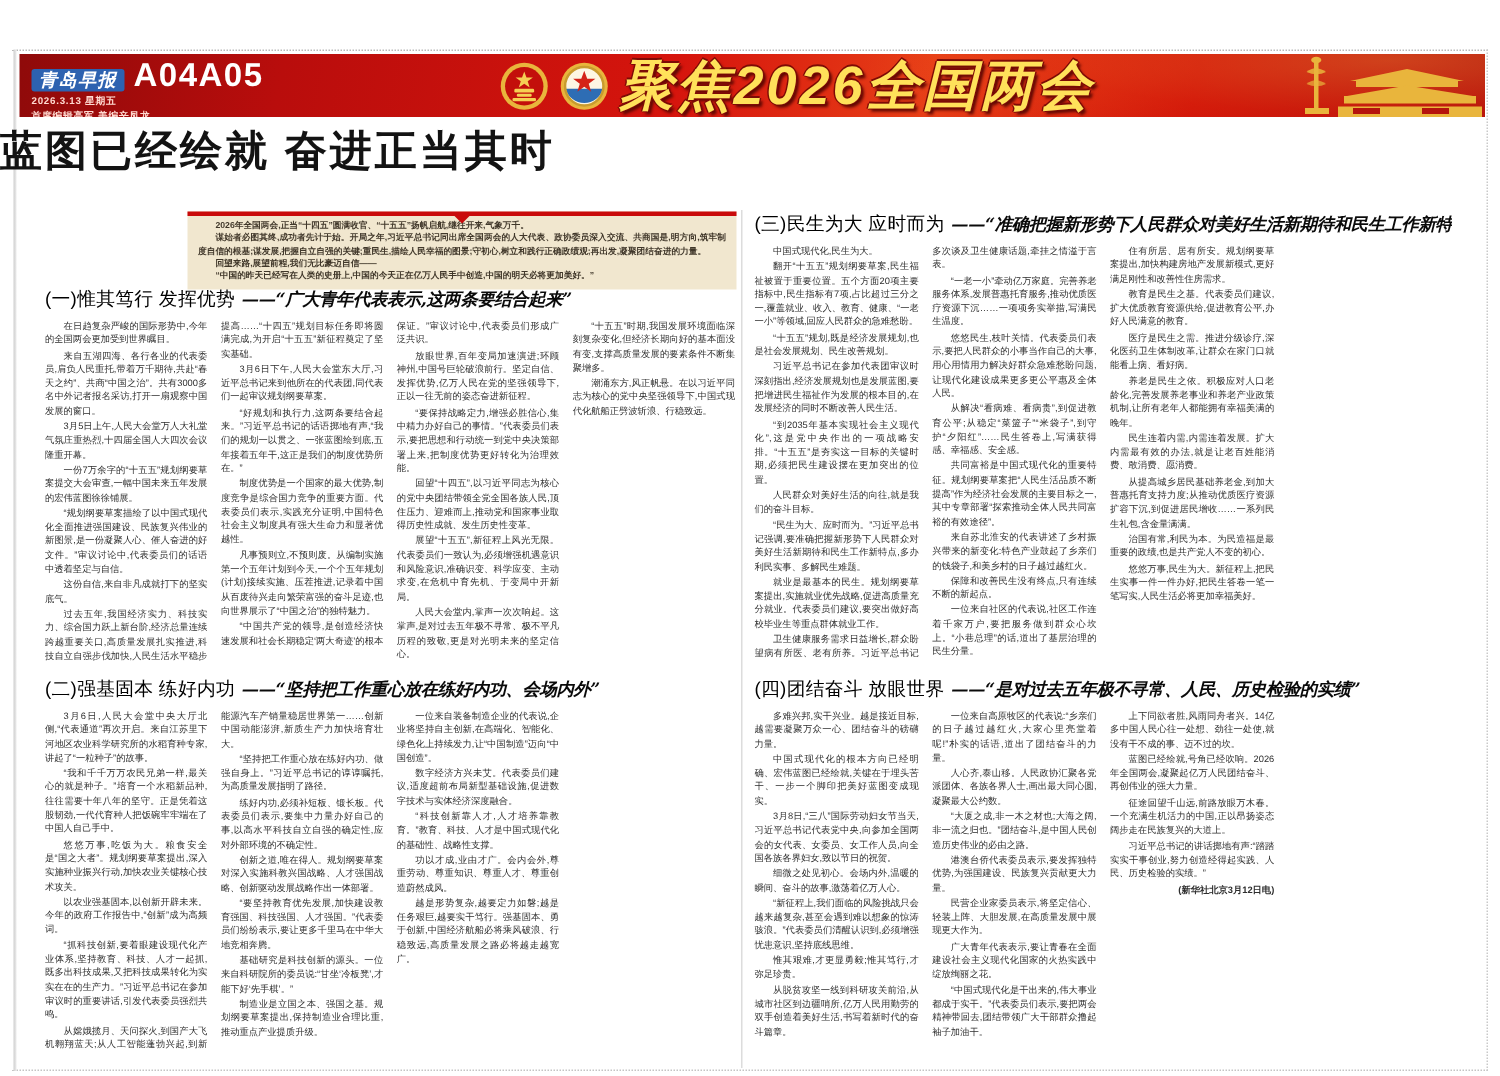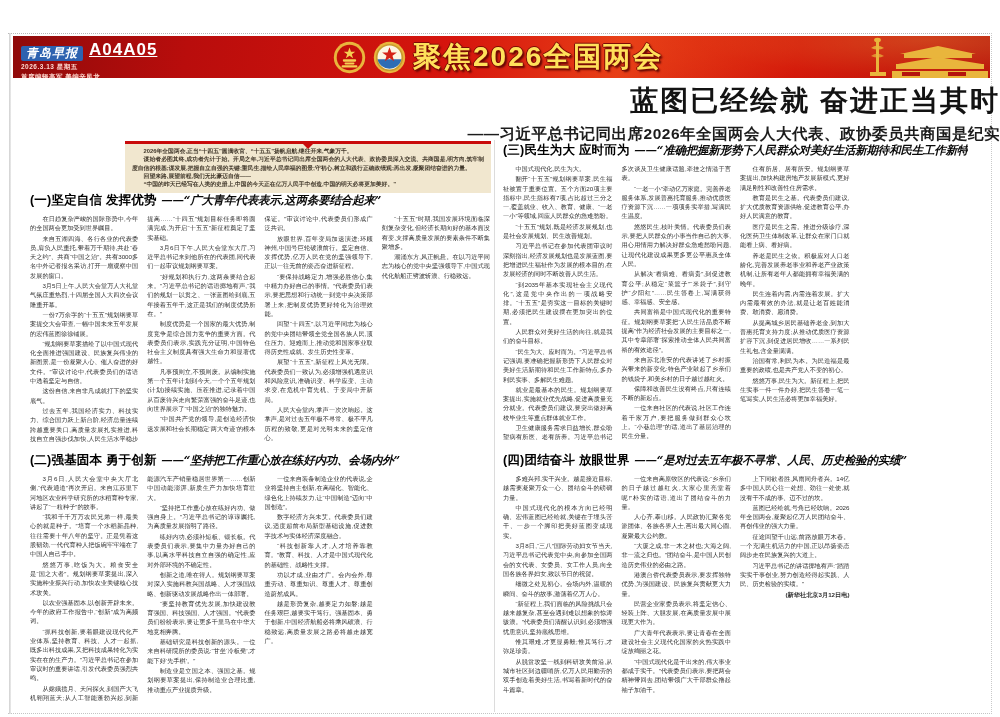--- a/index.html
+++ b/index.html
@@ -16,49 +16,49 @@
   .banner { position:absolute; left:13px; top:36px; width:977px; height:42px;
             background:linear-gradient(100deg,#8f0a0a 0%,#b90d0c 18%,#d6150d 45%,#e73f17 62%,#d01208 80%,#b30b08 100%);
             display:flex; align-items:center; overflow:hidden; }
   .banner::after { content:""; position:absolute; right:0; top:-20px; width:420px; height:80px;
             background:radial-gradient(ellipse at 85% 30%, rgba(255,200,80,.28), rgba(255,120,40,.10) 45%, transparent 70%); }
   .banner-left { position:relative; width:318px; height:100%; padding:3px 0 1px 8px; z-index:2; }
   .logo-row { display:flex; align-items:flex-end; gap:6px; }
   .logo-box { display:inline-block; background:#2d62b0; color:#fff; font-weight:700; font-style:italic;
               font-size:12px; line-height:15px; padding:0 5px; border-radius:2px; letter-spacing:1px;
               font-family:"DejaVu Serif", serif; }
-  .page-no { color:#fff; font-weight:800; font-size:17px; line-height:22px; letter-spacing:1px;text-decoration:underline; }
+  .page-no { color:#fff; font-weight:800; font-size:22px; line-height:22px; letter-spacing:1px; }
   .meta1 { color:#ffd9d0; font-size:6.5px; font-weight:700; margin-top:2px; letter-spacing:.5px; }
   .meta2 { color:#ffd9d0; font-size:6.5px; font-weight:700; margin-top:1px; letter-spacing:.5px; }
   .banner-center { position:absolute; left:320px; top:0; height:42px; display:flex; align-items:center; gap:7px; z-index:2; }
   .emblem { width:33px; height:33px; flex:0 0 auto; }
-  .banner-title { font-size:28px; font-weight:900; color:#ffe15a; letter-spacing:2px;
+  .banner-title { font-size:36px; font-weight:900; font-style:italic; color:#ffe15a; letter-spacing:2px;
             text-shadow:-1px 0 #7d0b06, 1px 0 #7d0b06, 0 -1px #7d0b06, 0 1px #7d0b06, 2px 2px 2px #5e0803;
             white-space:nowrap; }
   .banner-art { position:absolute; right:2px; bottom:0; z-index:1; }
 
   
-  .headline-block { position:absolute; left:0; top:82px; width:1000px; text-align:right; }
+  .headline-block { position:absolute; left:0; top:82px; width:1000px; text-align:left; }
   .headline { font-size:28px; font-weight:900; color:#131313; letter-spacing:2px; }
   .subhead  { font-size:15.5px; font-weight:600; color:#1c1c1c; margin-top:4px; letter-spacing:.5px; }
 
   
   .intro-box { position:absolute; left:125px; top:141px; width:366px; height:52px;
                background:#f1e7cf; border-top:3px solid #c90b0b; padding:3px 7px 0 7px; overflow:hidden; }
   .intro-box::before { content:""; position:absolute; left:50%; top:0; margin-left:-5px;
                border-left:5px solid transparent; border-right:5px solid transparent; border-top:5px solid #c90b0b; }
   .intro-box p { font-size:5.8px; line-height:1.44; color:#40372a; font-weight:700;
                text-indent:2em; text-align:justify; }
 
   .vdivider { position:absolute; left:494px; top:140px; width:1px; height:572px; background:#dcdcdc; }
 
   
   .section { position:absolute; }
   .sec-head { white-space:nowrap; overflow:hidden; }
-  .sec-kicker { font-size:12.5px; font-weight:700; color:#000; letter-spacing:.2px; }
+  .sec-kicker { font-size:12.5px; font-weight:400; color:#000; letter-spacing:.2px; }
   .sec-quote  { font-size:11.5px; font-weight:700; font-style:italic; color:#0a0a0a;
                 font-family:"DejaVu Serif", serif; letter-spacing:-.2px; }
   .sec-body { column-count:4; column-gap:9px; column-fill:auto; overflow:hidden;
               text-align:justify; margin-top:5px; }
   .sec-body p { font-size:6.2px; line-height:1.5; color:#2e2e2e; text-indent:2em; margin-bottom:1px; }
   #sec1 { left:30px;  top:190px; width:460px; }
   #sec1 .sec-body { height:234px; }
   #sec2 { left:30px;  top:450px; width:460px; }
   #sec2 .sec-body { height:237px; }
   #sec3 { left:503px; top:140px; width:465px; }
@@ -116,35 +116,34 @@
         <rect x="34" y="28" width="88" height="5"></rect>
         <rect x="30" y="35" width="96" height="7"></rect>
         <rect x="40" y="36" width="18" height="4" fill="#b5130c"></rect>
         <rect x="86" y="36" width="18" height="4" fill="#b5130c"></rect>
       </g>
     </svg>
   </div>
 
   <div class="headline-block">
     <div class="headline">蓝图已经绘就  奋进正当其时</div>
-    <div class="subhead">——习近平总书记同出席2026年全国两会人大代表、政协委员共商国是纪实</div>
   </div>
 
   <div class="intro-box">
       <p>2026年全国两会,正当“十四五”圆满收官、“十五五”扬帆启航,继往开来,气象万千。</p>
       <p>谋始者必图其终,成功者先计于始。开局之年,习近平总书记同出席全国两会的人大代表、政协委员深入交流、共商国是,明方向,筑牢制度自信的根基;谋发展,把握自立自强的关键;重民生,描绘人民幸福的图景;守初心,树立和践行正确政绩观;再出发,凝聚团结奋进的力量。</p>
       <p>回望来路,展望前程,我们无比豪迈自信——</p>
       <p>“中国的昨天已经写在人类的史册上,中国的今天正在亿万人民手中创造,中国的明天必将更加美好。”</p>
     </div>
 
   <div class="vdivider"></div>
 
   <div class="section" id="sec1">
     <div class="sec-head">
-      <span class="sec-kicker">(一)坚定自信 发挥优势</span>
+      <span class="sec-kicker">(一)惟其笃行 发挥优势</span>
       <span class="sec-quote">——“广大青年代表表示,这两条要结合起来”</span>
     </div>
     <div class="sec-body">
         <p>在日趋复杂严峻的国际形势中,今年的全国两会更加受到世界瞩目。</p>
         <p>来自五湖四海、各行各业的代表委员,肩负人民重托,带着万千期待,共赴“春天之约”、共商“中国之治”。共有3000多名中外记者报名采访,打开一扇观察中国发展的窗口。</p>
         <p>3月5日上午,人民大会堂万人大礼堂气氛庄重热烈,十四届全国人大四次会议隆重开幕。</p>
         <p>一份7万余字的“十五五”规划纲要草案提交大会审查,一幅中国未来五年发展的宏伟蓝图徐徐铺展。</p>
         <p>“规划纲要草案描绘了以中国式现代化全面推进强国建设、民族复兴伟业的新图景,是一份凝聚人心、催人奋进的好文件。”审议讨论中,代表委员们的话语中透着坚定与自信。</p>
         <p>这份自信,来自非凡成就打下的坚实底气。</p>
         <p>过去五年,我国经济实力、科技实力、综合国力跃上新台阶,经济总量连续跨越重要关口,高质量发展扎实推进,科技自立自强步伐加快,人民生活水平稳步提高……“十四五”规划目标任务即将圆满完成,为开启“十五五”新征程奠定了坚实基础。</p>
@@ -158,21 +157,21 @@
         <p>回望“十四五”,以习近平同志为核心的党中央团结带领全党全国各族人民,顶住压力、迎难而上,推动党和国家事业取得历史性成就、发生历史性变革。</p>
         <p>展望“十五五”,新征程上风光无限。代表委员们一致认为,必须增强机遇意识和风险意识,准确识变、科学应变、主动求变,在危机中育先机、于变局中开新局。</p>
         <p>人民大会堂内,掌声一次次响起。这掌声,是对过去五年极不寻常、极不平凡历程的致敬,更是对光明未来的坚定信心。</p>
         <p>“十五五”时期,我国发展环境面临深刻复杂变化,但经济长期向好的基本面没有变,支撑高质量发展的要素条件不断集聚增多。</p>
         <p>潮涌东方,风正帆悬。在以习近平同志为核心的党中央坚强领导下,中国式现代化航船正劈波斩浪、行稳致远。</p>
       </div>
   </div>
 
   <div class="section" id="sec2">
     <div class="sec-head">
-      <span class="sec-kicker">(二)强基固本 勇于创新</span>
+      <span class="sec-kicker">(二)强基固本 练好内功</span>
       <span class="sec-quote">——“坚持把工作重心放在练好内功、会场内外”</span>
     </div>
     <div class="sec-body">
         <p>3月6日,人民大会堂中央大厅北侧,“代表通道”再次开启。来自江苏里下河地区农业科学研究所的水稻育种专家,讲起了“一粒种子”的故事。</p>
         <p>“我和千千万万农民兄弟一样,最关心的就是种子。”培育一个水稻新品种,往往需要十年八年的坚守。正是凭着这股韧劲,一代代育种人把饭碗牢牢端在了中国人自己手中。</p>
         <p>悠悠万事,吃饭为大。粮食安全是“国之大者”。规划纲要草案提出,深入实施种业振兴行动,加快农业关键核心技术攻关。</p>
         <p>以农业强基固本,以创新开辟未来。今年的政府工作报告中,“创新”成为高频词。</p>
         <p>“抓科技创新,要着眼建设现代化产业体系,坚持教育、科技、人才一起抓,既多出科技成果,又把科技成果转化为实实在在的生产力。”习近平总书记在参加审议时的重要讲话,引发代表委员强烈共鸣。</p>
         <p>从嫦娥揽月、天问探火,到国产大飞机翱翔蓝天;从人工智能蓬勃兴起,到新能源汽车产销量稳居世界第一……创新中国动能澎湃,新质生产力加快培育壮大。</p>
         <p>“坚持把工作重心放在练好内功、做强自身上。”习近平总书记的谆谆嘱托,为高质量发展指明了路径。</p>

